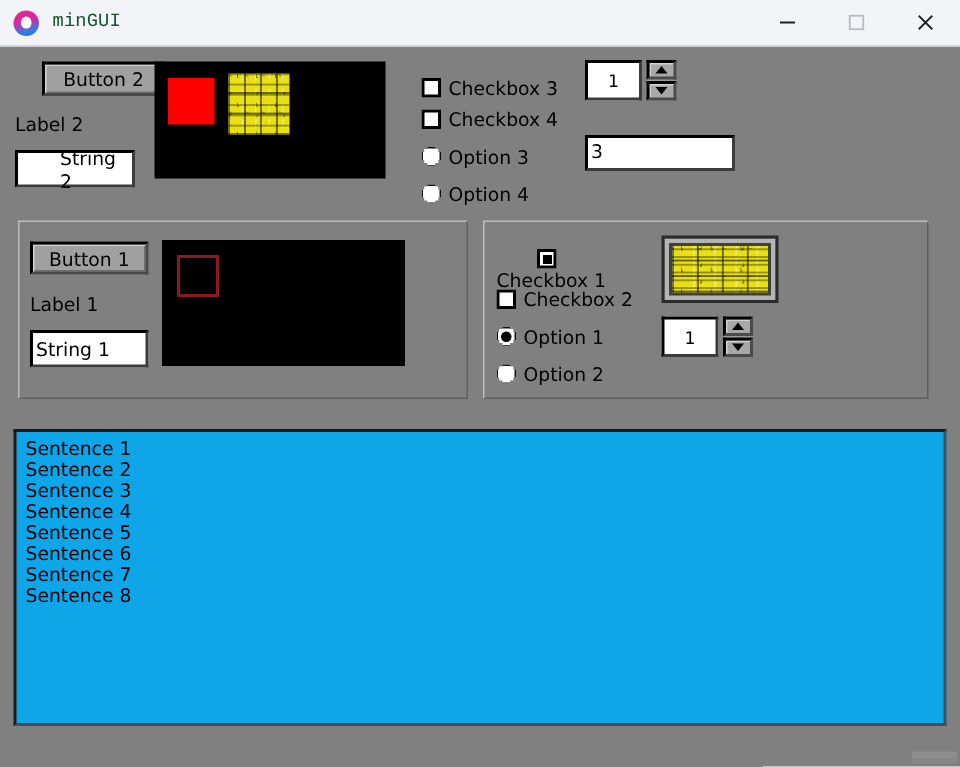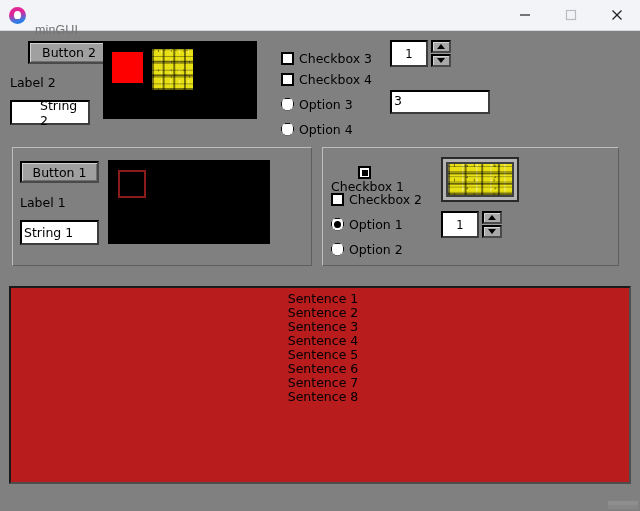--- a/index.html
+++ b/index.html
@@ -50,24 +50,23 @@
     position: absolute;
     left: 5px; top: 4px;
     width: 7px; height: 8px;
     background: #ffffff;
     border-radius: 50% 50% 45% 45%;
   }
   #title-text {
     position: absolute;
     left: 35px; top: 7px;
     font-size: 12.5px;
-    color: #737373;
-    font-family: Liberation Sans, sans-serif;
+    color: #14532d;
+    font-family: Liberation Mono, monospace;
     letter-spacing: 0.1px;
-    margin-top: 16px;
   }
   .winbtn {
     position: absolute;
     top: 0;
     width: 46px;
     height: 30px;
     display: flex;
     align-items: center;
     justify-content: center;
   }
@@ -264,28 +263,27 @@
     padding: 2px;
   }
   #texture-framed .brick {
     width: 100%;
     height: 100%;
   }
 
   
   #textarea {
     position: absolute;
-    background: #b91c1c;
+    background: #0ea5e9;
     border: 2px solid #1a1a1a;
     border-right-color: #4d4d4d;
     border-bottom-color: #4d4d4d;
     box-sizing: border-box;
     padding: 4px 0 0 6px;
     overflow: hidden;
-    text-align: center;
   }
   #textarea .line {
     font-size: 12.5px;
     line-height: 14px;
     color: #000000;
     font-family: "DejaVu Sans", sans-serif;
     white-space: nowrap;
   }
 
   

